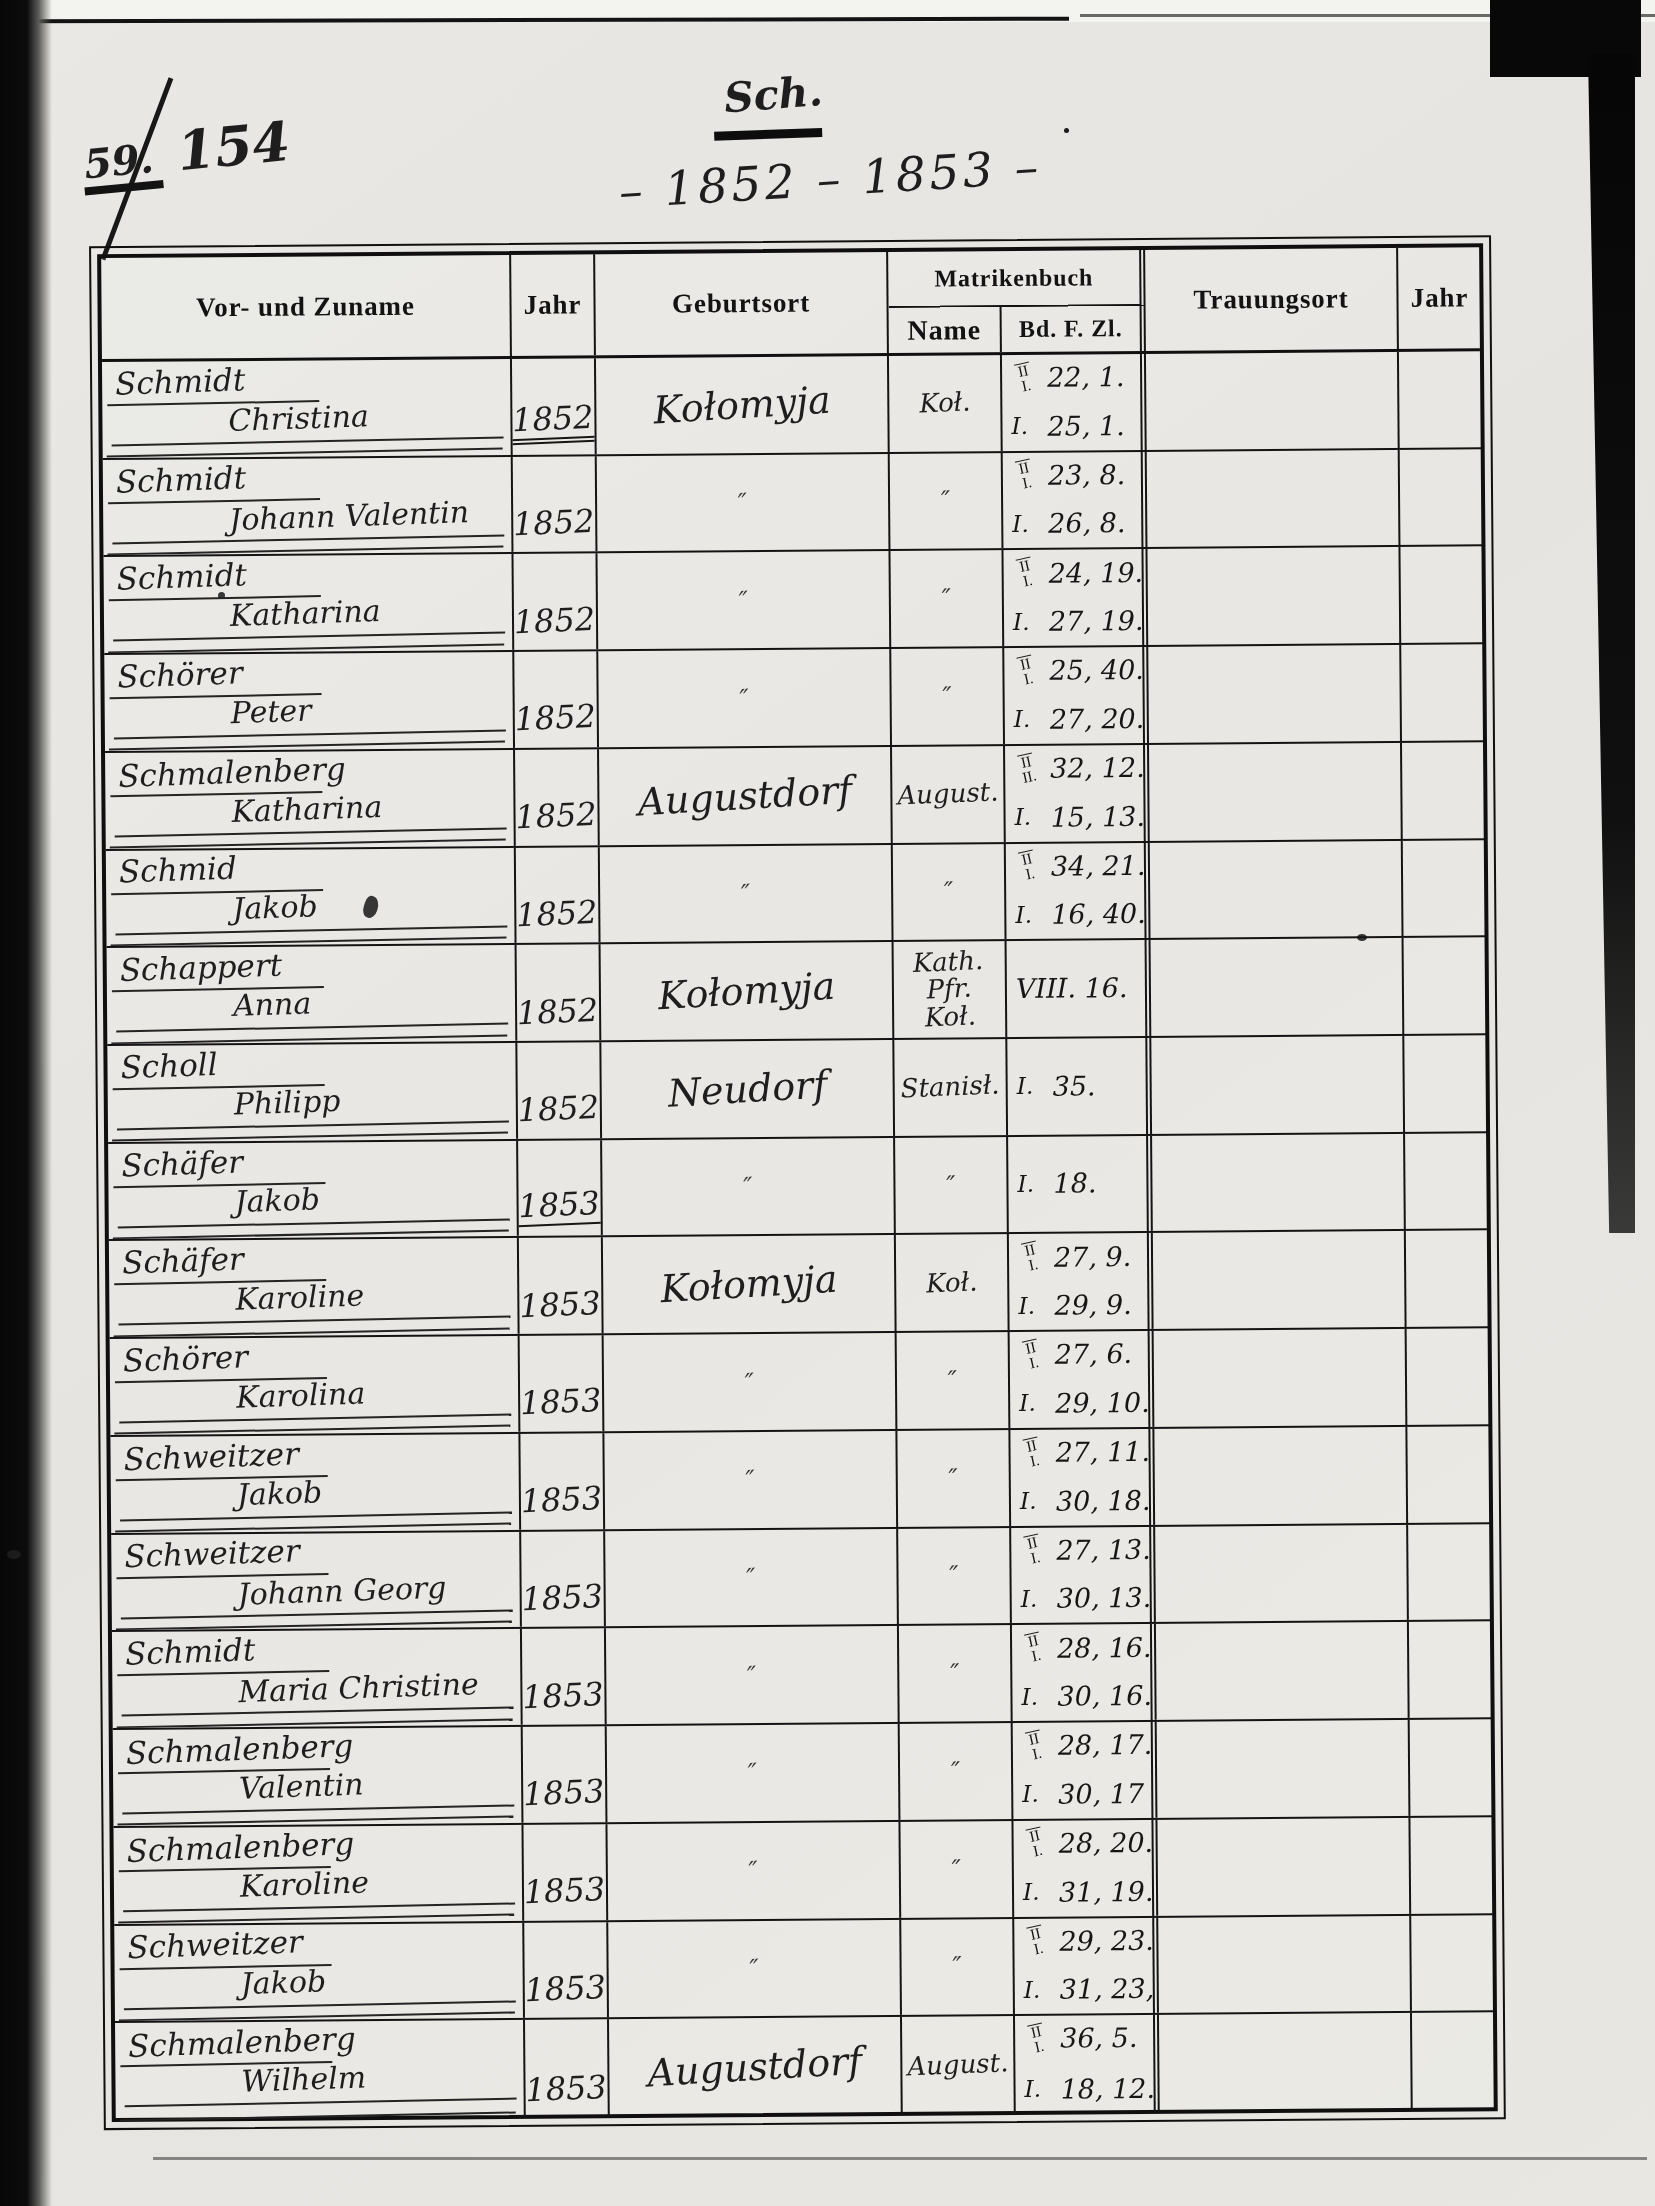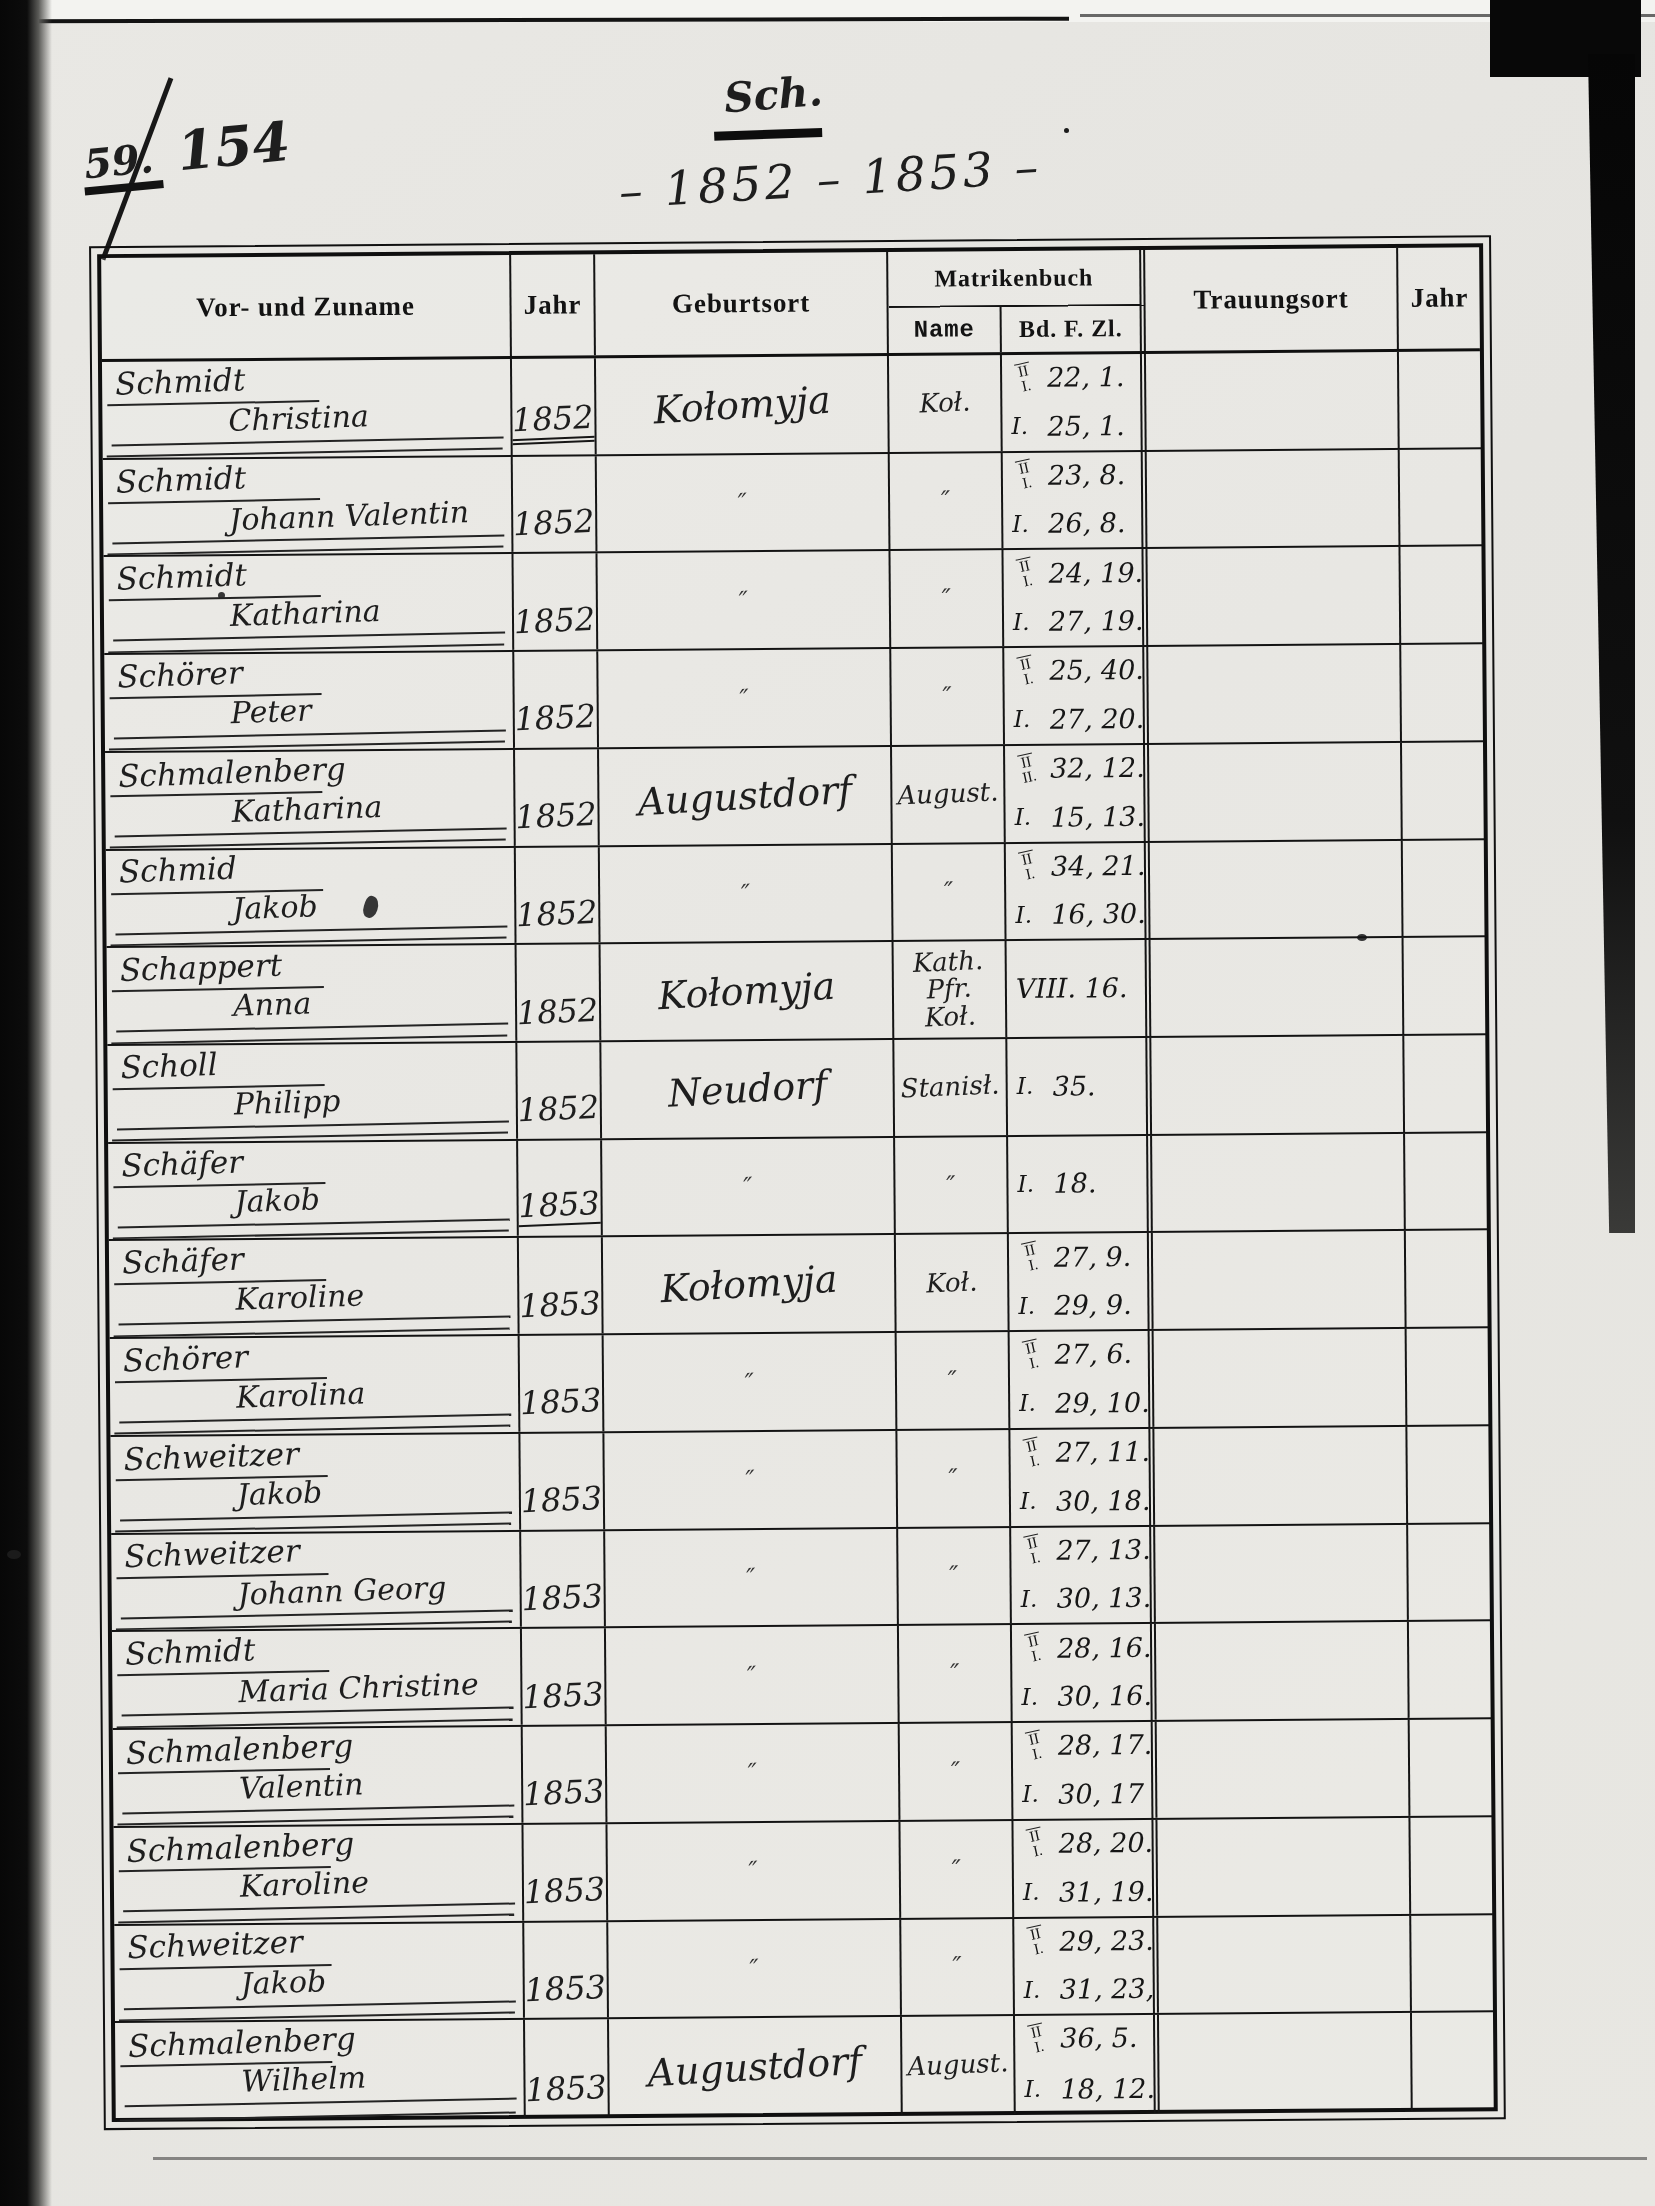--- a/index.html
+++ b/index.html
@@ -50,21 +50,21 @@
               background:rgba(255,255,255,.12); }
   .thead { display:grid; grid-template-columns:var(--cols); grid-template-rows:56px 45px;
            border-bottom:3.6px solid #101010; }
   .hc { display:flex; align-items:center; justify-content:center; font-weight:bold; font-size:27px;
         letter-spacing:0.9px; color:#131313; }
   .hspan { grid-row:1/3; }
   .hc.c1{grid-column:1; border-right:2.7px solid #131313;}
   .hc.c2{grid-column:2; border-right:2.7px solid #131313;}
   .hc.c3{grid-column:3; border-right:2.7px solid #131313;}
   .hc.mb{grid-column:4/6; grid-row:1; border-right:6.3px double #131313; border-bottom:2.7px solid #131313; font-size:24px;}
-  .hc.c4{grid-column:4; grid-row:2; border-right:2.7px solid #131313; font-size:24px;font-family:Liberation Mono, monospace;}
+  .hc.c4{grid-column:4; grid-row:2; border-right:2.7px solid #131313; font-size:28px;}
   .hc.c5{grid-column:5; grid-row:2; border-right:6.3px double #131313; font-size:24px;}
   .hc.c6{grid-column:6; border-right:2.7px solid #131313;}
   .hc.c7{grid-column:7;}
 
   .tbody { display:grid; grid-template-rows:repeat(18,1fr); height:calc(100% - 101px); }
   .row { display:grid; grid-template-columns:var(--cols); border-bottom:2.7px solid #131313; position:relative; }
   .row:last-child { border-bottom:none; }
   .c { position:relative; border-right:2.7px solid #141414; overflow:hidden; }
   .c.ref { border-right:6.3px double #141414; }
   .c.j2 { border-right:none; }
@@ -319,21 +319,21 @@
    <div class="c ref ">
      <span class="ref-line">
               <span class="fr">
                 <span class="fn">II</span>
                 <span class="fd">I.</span>
               </span>
               <span class="rv">34, 21.</span>
             </span>
             <span class="ref-line">
               <span class="fp rv">I.</span>
-              <span class="rv">16, 30.</span>
+              <span class="rv">16, 40.</span>
             </span>
    </div>
    <div class="c tr"></div>
    <div class="c j2"></div>
  </div>
  <div class="row">
    <div class="c name">
      <span class="hw sur">Schappert</span>
      <span class="hw giv">Anna</span>
      <i class="ln l1"></i>

